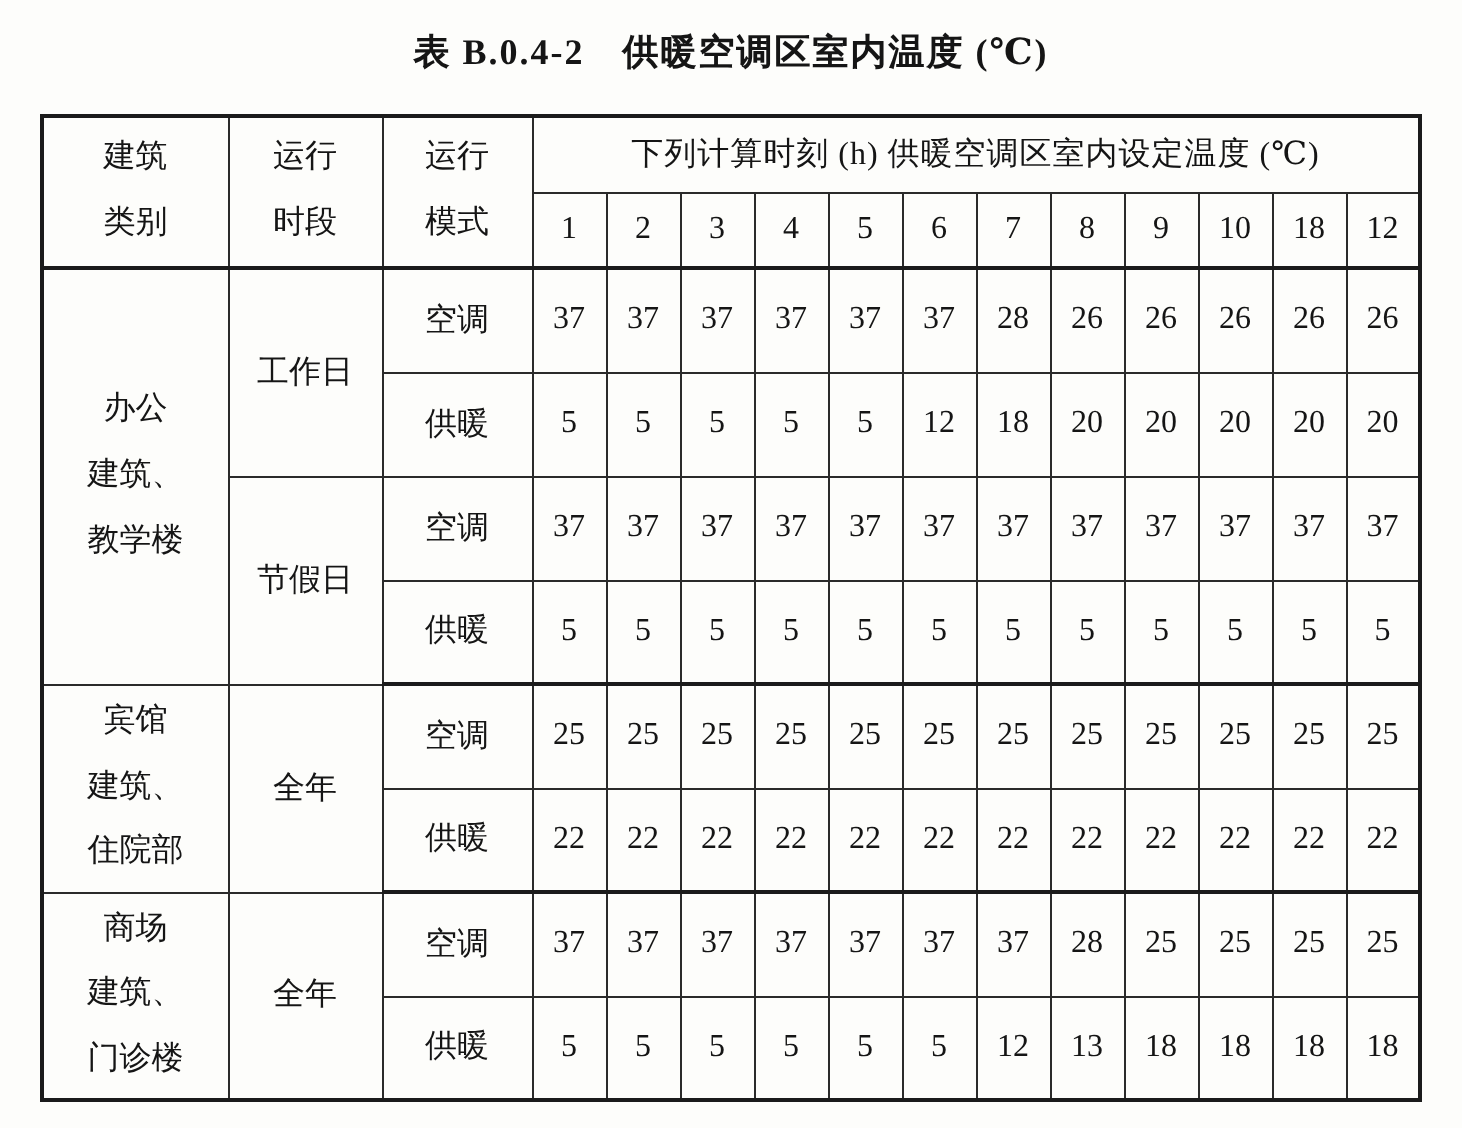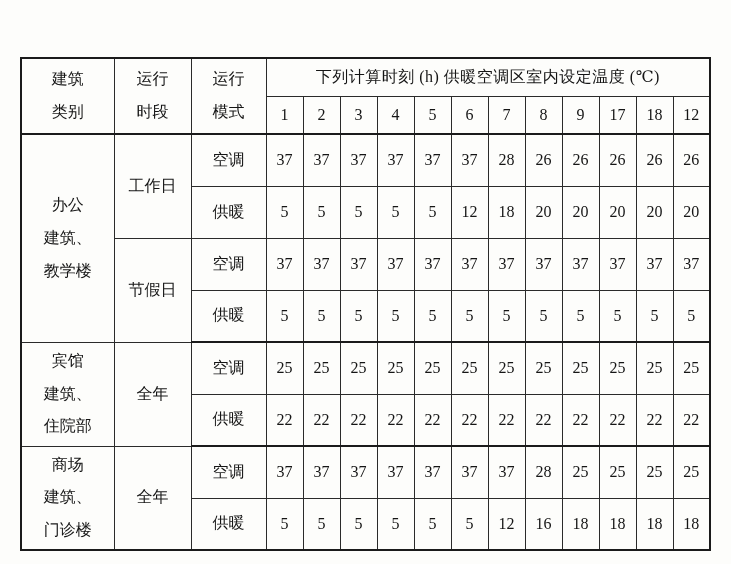--- a/index.html
+++ b/index.html
@@ -63,20 +63,21 @@
   .temp-table thead tr.h2 th { border-bottom: 2px solid #1b1b1b; }
   .temp-table thead th.rowspan-head { border-bottom: 2px solid #1b1b1b; margin-top: 44px; }
   
   .temp-table tr.group-end td { border-bottom: 2px solid #1b1b1b; }
 </style>
 </head>
 <body>
 
 <div class="page">
 
+  <div class="doc-title">表 B.0.4-2　供暖空调区室内温度 (℃)</div>
 
   <table class="temp-table">
     <colgroup>
       <col style="width:93px">
       <col style="width:77px">
       <col style="width:75px">
       <col style="width:37px">
         <col style="width:37px">
         <col style="width:37px">
         <col style="width:37px">
@@ -102,21 +103,21 @@
       <tr class="h2">
         <th class="hour-cell">1</th>
         <th class="hour-cell">2</th>
         <th class="hour-cell">3</th>
         <th class="hour-cell">4</th>
         <th class="hour-cell">5</th>
         <th class="hour-cell">6</th>
         <th class="hour-cell">7</th>
         <th class="hour-cell">8</th>
         <th class="hour-cell">9</th>
-        <th class="hour-cell">17</th>
+        <th class="hour-cell">10</th>
         <th class="hour-cell">18</th>
         <th class="hour-cell">12</th>
       </tr>
     </thead>
     <tbody>
       <tr>
         <td rowspan="4" class="multiline">办公
 建筑、
 教学楼</td>
         <td rowspan="2" class="period-cell">工作日</td>
@@ -235,21 +236,21 @@
       </tr>
       <tr>
         <td class="mode-cell">供暖</td>
         <td class="value-cell">5</td>
         <td class="value-cell">5</td>
         <td class="value-cell">5</td>
         <td class="value-cell">5</td>
         <td class="value-cell">5</td>
         <td class="value-cell">5</td>
         <td class="value-cell">12</td>
-        <td class="value-cell">16</td>
+        <td class="value-cell">13</td>
         <td class="value-cell">18</td>
         <td class="value-cell">18</td>
         <td class="value-cell">18</td>
         <td class="value-cell">18</td>
       </tr>
     </tbody>
   </table>
 </div>
 
 </body></html>

